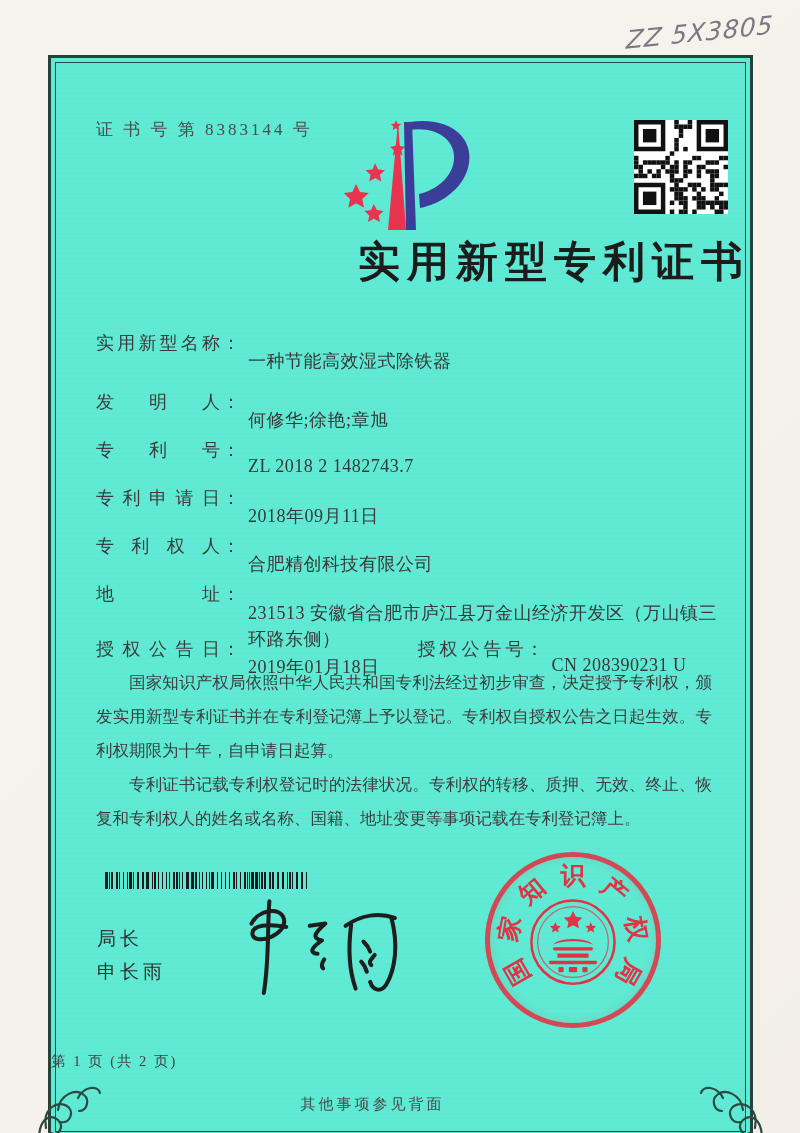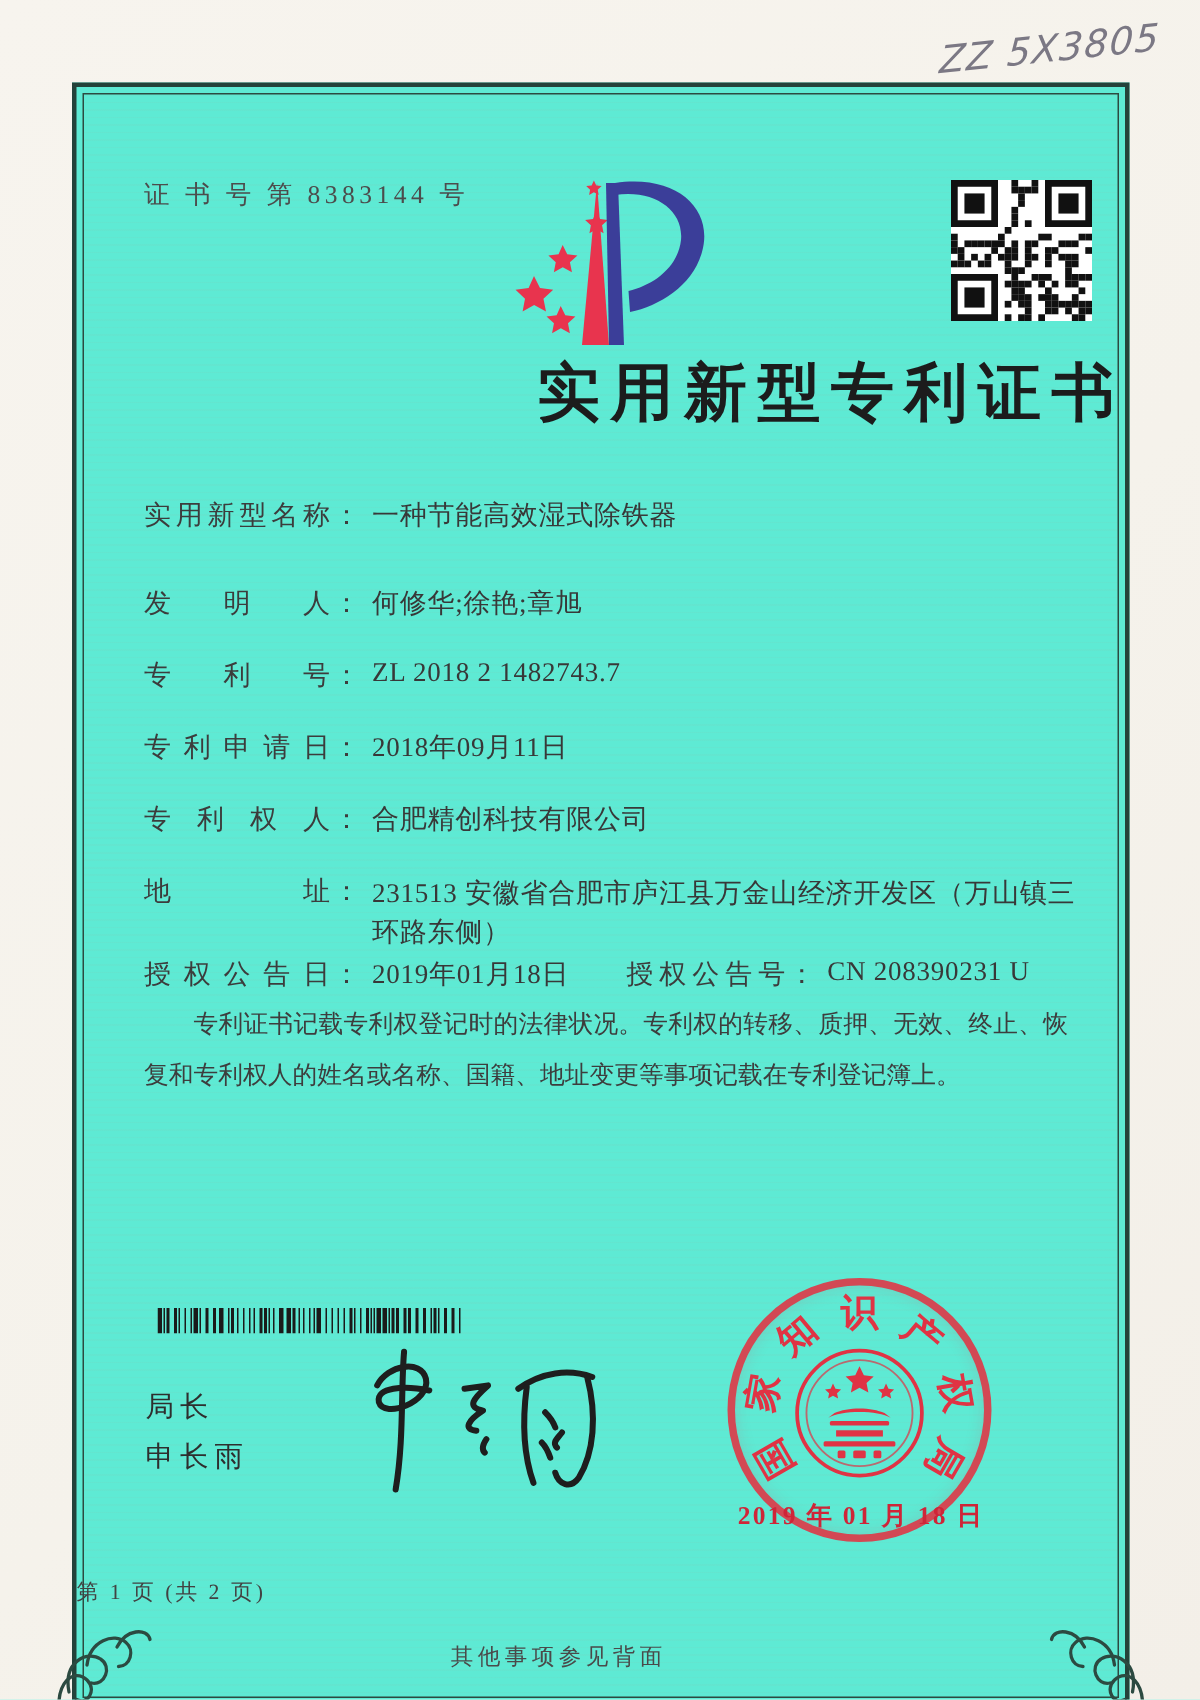--- a/index.html
+++ b/index.html
@@ -29,21 +29,21 @@
   .title{
     position:absolute;left:0;right:0;top:176px;text-align:right;
     font-size:42px;font-weight:bold;letter-spacing:7px;color:#1c1c1c;
   }
   .row{position:absolute;left:45px;display:flex;align-items:flex-start;font-size:18px;}
   .row .lbl{
     display:inline-block;width:124px;text-align:justify;text-align-last:justify;
     color:#3c3c3c;flex:none;
   }
   .row .colon{flex:none;margin:0 8px 0 2px;color:#3c3c3c;}
-  .row .val{color:#383838;letter-spacing:0.5px;}
+  .row .val{color:#383838;letter-spacing:0.5px;margin-top:18px;}
   .row.addr .val{width:470px;line-height:26px;}
   .grant-pair2{display:flex;margin-left:38px;}
   .grant-pair2 .lbl{width:106px;}
   .paras{
     position:absolute;left:45px;top:608px;width:616px;
     font-size:16.5px;line-height:2.06;text-align:justify;color:#3d3d3d;
   }
   .paras p{margin:0;text-indent:2em;}
   .barcode{position:absolute;left:54px;top:814px;width:206px;height:17px;}
   .commissioner{position:absolute;left:46px;top:864px;font-size:19px;line-height:33px;color:#2e2e2e;letter-spacing:4px;}
@@ -298,20 +298,21 @@
         <span class="colon">：</span>
       <span class="val">2019年01月18日</span>
       <span class="grant-pair2">
         <span class="lbl">授权公告号</span>
           <span class="colon">：</span>
         <span class="val">CN 208390231 U</span>
       </span>
     </div>
 
     <div class="paras">
+      <p>国家知识产权局依照中华人民共和国专利法经过初步审查，决定授予专利权，颁发实用新型专利证书并在专利登记簿上予以登记。专利权自授权公告之日起生效。专利权期限为十年，自申请日起算。</p>
       <p>专利证书记载专利权登记时的法律状况。专利权的转移、质押、无效、终止、恢复和专利权人的姓名或名称、国籍、地址变更等事项记载在专利登记簿上。</p>
     </div>
 
     <svg class="barcode" viewBox="0 0 206 17" preserveAspectRatio="none">
       <g fill="#1a1a1a" id="barcode-bars">
           <rect x="0" y="0" width="3" height="17"></rect>
           <rect x="4" y="0" width="1" height="17"></rect>
           <rect x="6" y="0" width="2" height="17"></rect>
           <rect x="11" y="0" width="2" height="17"></rect>
           <rect x="14" y="0" width="1" height="17"></rect>
@@ -411,19 +412,18 @@
           <rect x="31" y="57" width="38" height="3" rx="1"></rect>
           <rect x="27" y="70" width="46" height="3.4" rx="1"></rect>
           <rect x="35" y="63" width="30" height="4"></rect>
           <path d="M30,55 C38,50 62,50 70,55 L66,52 C58,48 42,48 34,52 Z"></path>
           <rect x="46" y="76" width="8" height="5" rx="1"></rect>
           <rect x="36" y="76" width="5" height="5" rx="1"></rect>
           <rect x="59" y="76" width="5" height="5" rx="1"></rect>
         </g>
       </svg>
     </div>
-    <div class="seal-date">2019 年 01 月 18 日</div>
 
     <div class="page-indicator">第 1 页 (共 2 页)</div>
   </div>
 </div>
 
 <div class="back-note">其他事项参见背面</div>
 
 </body></html>

